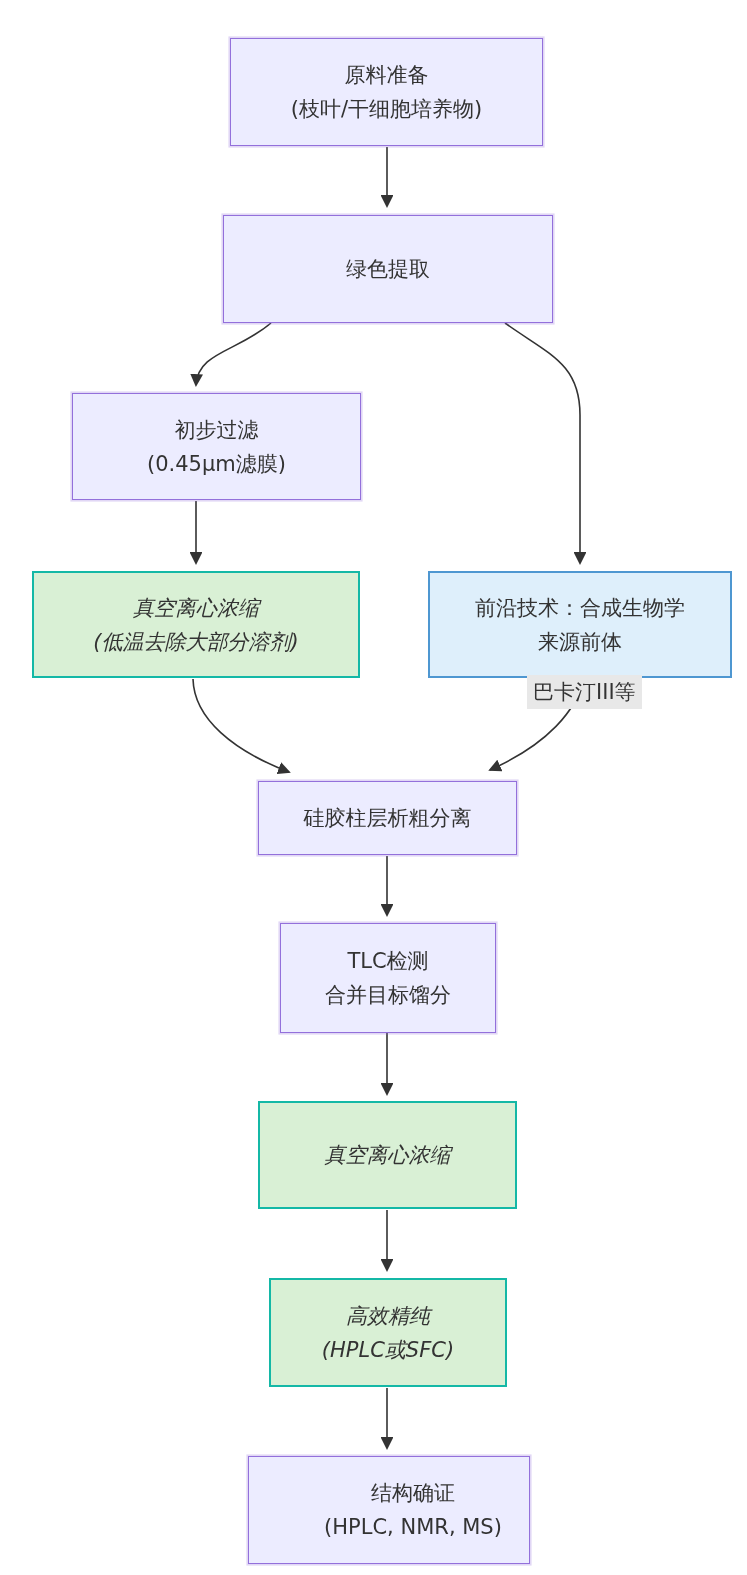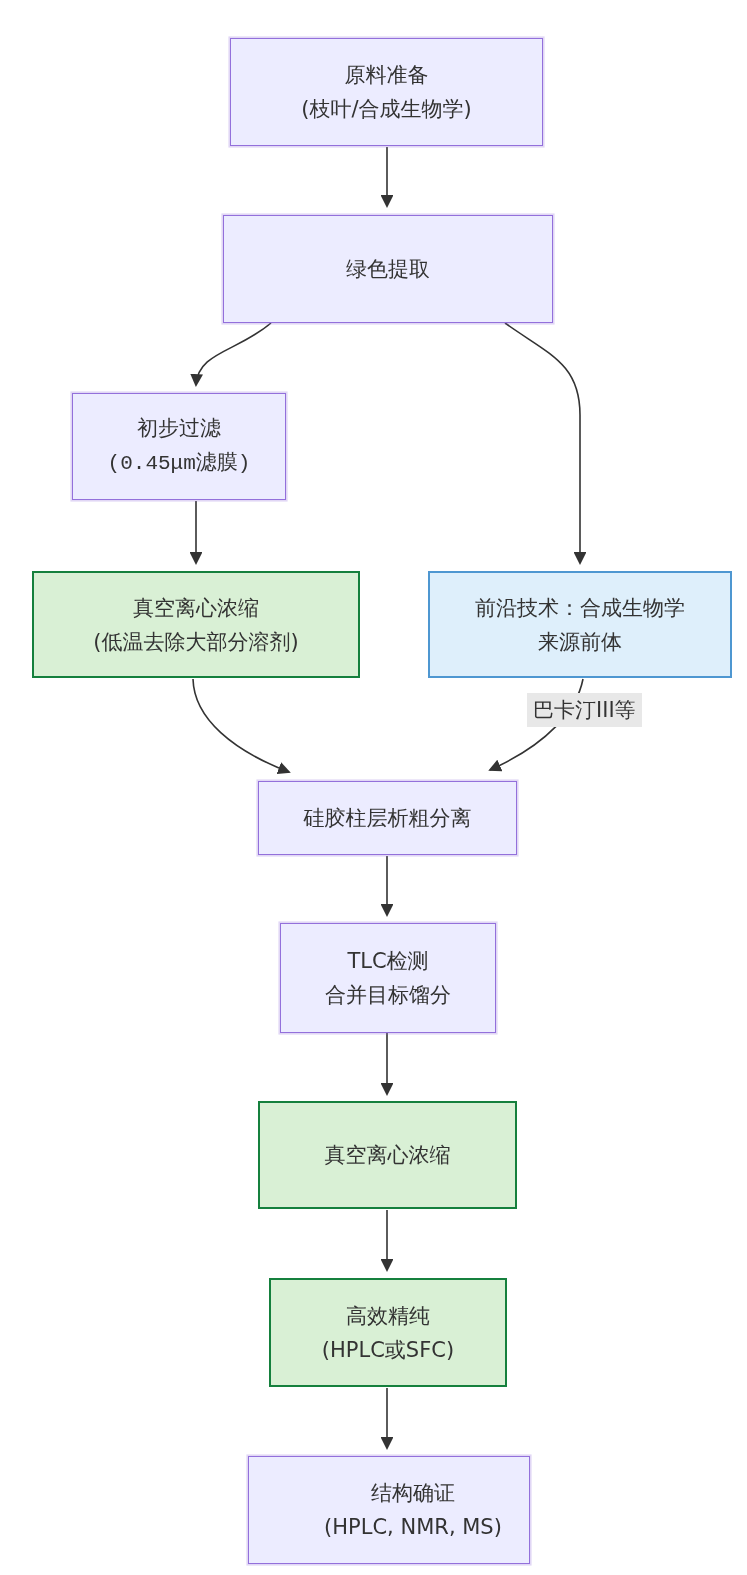--- a/index.html
+++ b/index.html
@@ -29,21 +29,22 @@
     line-height: 34px;
     box-sizing: border-box;
   }
   .node-purple {
     background: #ECECFF;
     border: 1.3px solid #9370DB;
     box-shadow: 0 0 0 1.6px rgba(147,112,219,0.28);
   }
   .node-green {
     background: #D9F0D5;
-    border: 2px solid #15803d;
+    border: 2px solid #14b8a6;
+    font-style: italic;
   }
   .node-blue {
     background: #DEEFFB;
     border: 2px solid #4E97D1;
     text-align: center;
   }
   .edge-label {
     position: absolute;
     background: #e8e8e8;
     color: #333333;
@@ -73,43 +74,43 @@
       <path d="M 583 679 C 577 710, 548 744, 490 770" marker-end="url(#arrowhead)"></path>
       <path d="M 387 856 L 387 915" marker-end="url(#arrowhead)"></path>
       <path d="M 387 1033 L 387 1094" marker-end="url(#arrowhead)"></path>
       <path d="M 387 1210 L 387 1270" marker-end="url(#arrowhead)"></path>
       <path d="M 387 1388 L 387 1448" marker-end="url(#arrowhead)"></path>
     </g>
   </svg>
 
   <div class="node node-purple" style="left:230px; top:38px; width:313px; height:108px;">
     <span>原料准备</span>
-    <span>(枝叶/合成生物学)</span>
+    <span>(枝叶/干细胞培养物)</span>
   </div>
 
   <div class="node node-purple" style="left:223px; top:215px; width:330px; height:108px;text-align:right;">
     <span>绿色提取</span>
   </div>
 
-  <div class="node node-purple" style="left:72px; top:393px; width:214px; height:107px;font-family:Liberation Mono, monospace;">
+  <div class="node node-purple" style="left:72px; top:393px; width:289px; height:107px;">
     <span>初步过滤</span>
     <span>(0.45μm滤膜)</span>
   </div>
 
   <div class="node node-green" style="left:32px; top:571px; width:328px; height:107px;">
     <span>真空离心浓缩</span>
     <span>(低温去除大部分溶剂)</span>
   </div>
 
   <div class="node node-blue" style="left:428px; top:571px; width:304px; height:107px;">
     <span>前沿技术：合成生物学</span>
     <span>来源前体</span>
   </div>
 
-  <div class="edge-label" style="left:527px; top:693px;">巴卡汀III等</div>
+  <div class="edge-label" style="left:527px; top:675px;">巴卡汀III等</div>
 
   <div class="node node-purple" style="left:258px; top:781px; width:259px; height:74px;">
     <span>硅胶柱层析粗分离</span>
   </div>
 
   <div class="node node-purple" style="left:280px; top:923px; width:216px; height:110px;">
     <span>TLC检测</span>
     <span>合并目标馏分</span>
   </div>
 

